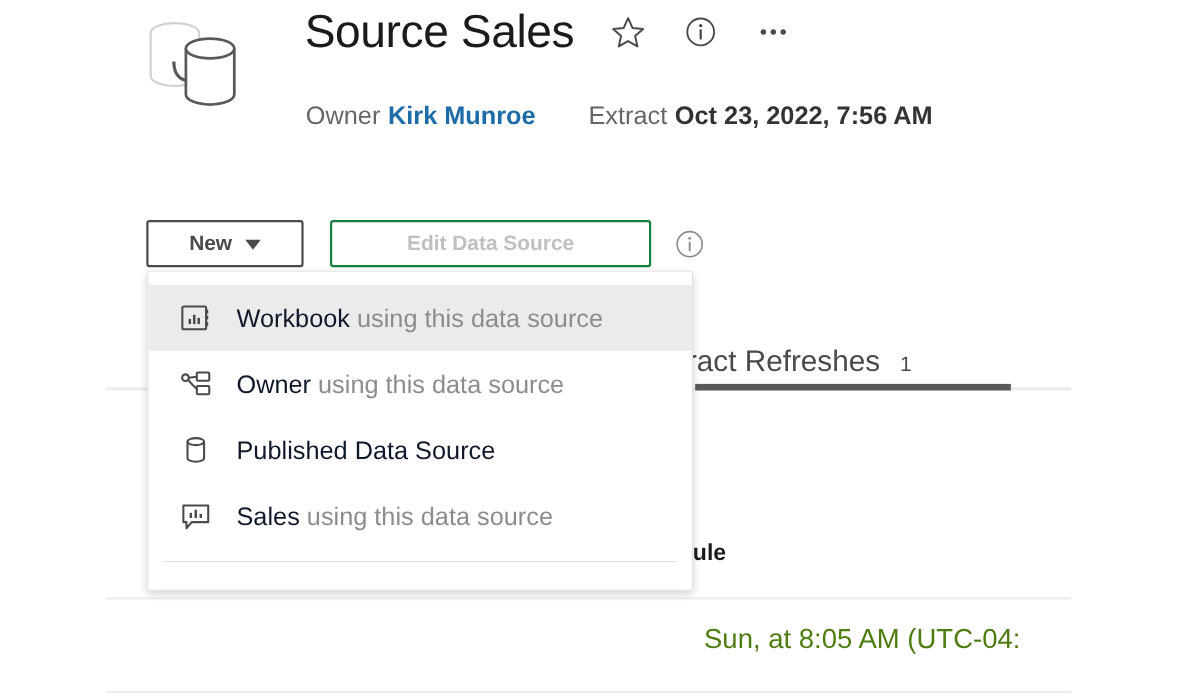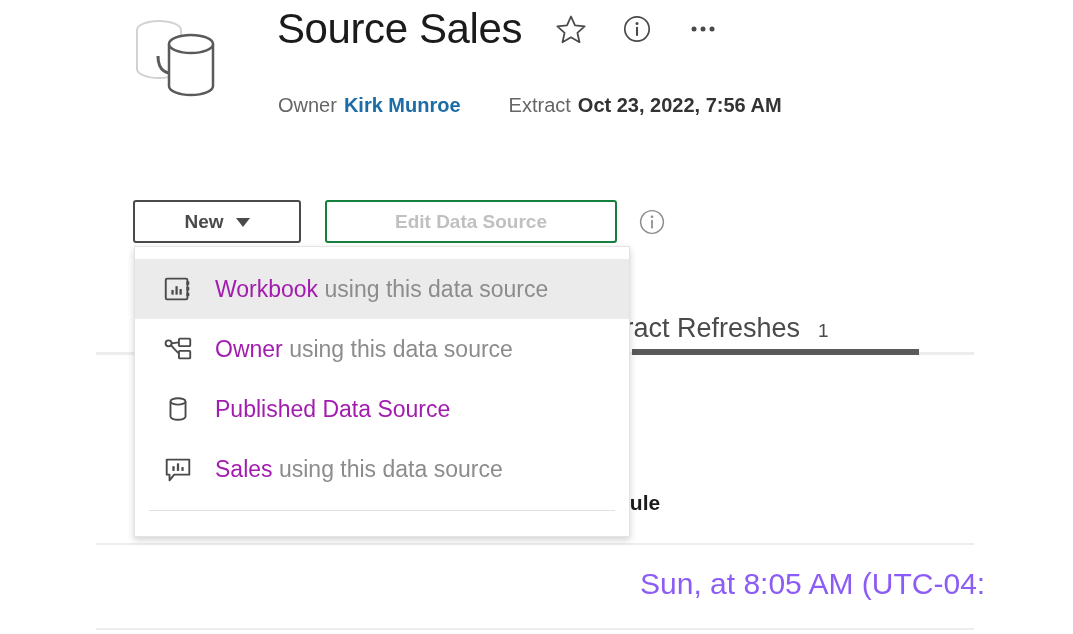--- a/index.html
+++ b/index.html
@@ -53,21 +53,21 @@
     height: 34px;
     display: flex;
     align-items: center;
     justify-content: center;
     cursor: pointer;
   }
   #meta-row {
     position: absolute;
     left: 278px;
     top: 92px;
-    font-size: 20px;
+    font-size: 23px;
     line-height: 26px;
     white-space: nowrap;
   }
   .meta-label {
     color: #666666;
     font-weight: 400;
   }
   .meta-owner {
     color: #1c6ca8;
     font-weight: 700;
@@ -96,21 +96,21 @@
     align-items: center;
     justify-content: center;
     font-size: 19px;
     font-weight: 700;
     border-radius: 3px;
     background: #ffffff;
     cursor: pointer;
     white-space: nowrap;
   }
   #btn-new {
-    width: 168px;
+    width: 143px;
     border: 2px solid #4a4a4a;
     color: #4a4a4a;
     gap: 12px;
   }
   #btn-new .caret {
     width: 0; height: 0;
     border-left: 7px solid transparent;
     border-right: 7px solid transparent;
     border-top: 9px solid #4a4a4a;
     margin-top: 2px;
@@ -194,23 +194,23 @@
     left: 96px;
     top: 628px;
     width: 878px;
     height: 2px;
     background: #ededed;
   }
   #schedule-cell {
     position: absolute;
     left: 640px;
     top: 567px;
-    font-size: 30px;
+    font-size: 25px;
     font-weight: 400;
-    color: #8b5cf6;
+    color: #4d7c0f;
     white-space: nowrap;
   }
 
   
   #new-menu {
     position: absolute;
     left: 134px;
     top: 246px;
     width: 496px;
     background: #ffffff;
@@ -236,21 +236,21 @@
     flex: 0 0 34px;
     display: flex;
     align-items: center;
     justify-content: center;
     margin-right: 20px;
   }
   .menu-text {
     font-size: 23px;
     line-height: 26px;
   }
-  .menu-text .primary { color: #a21caf; }
+  .menu-text .primary { color: #0f172a; }
   .menu-text .secondary { color: #8c8c8c; }
   .menu-divider {
     height: 1px;
     background: #e0e0e0;
     margin: 11px 14px 11px 14px;
   }
 </style>
 </head>
 <body>
 

